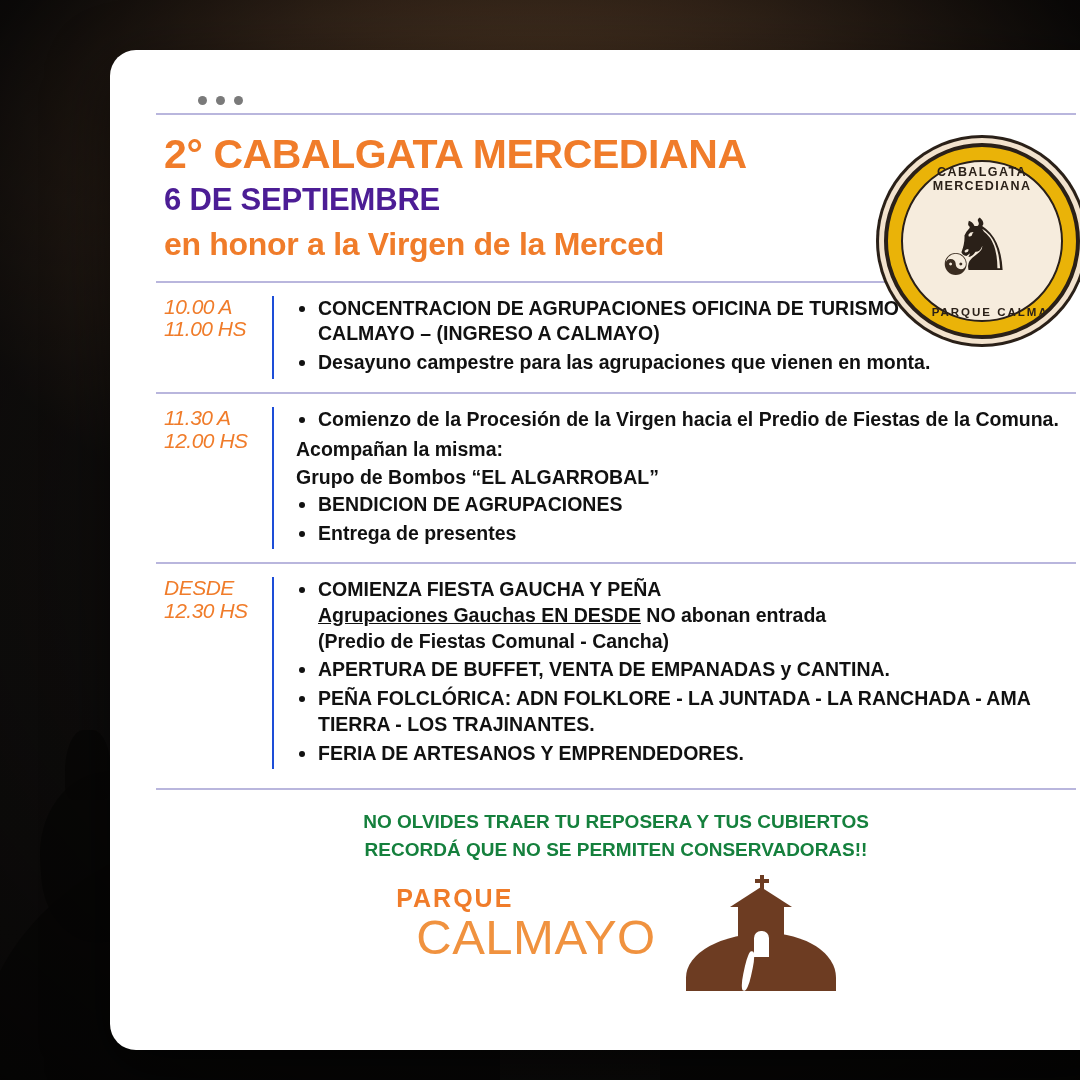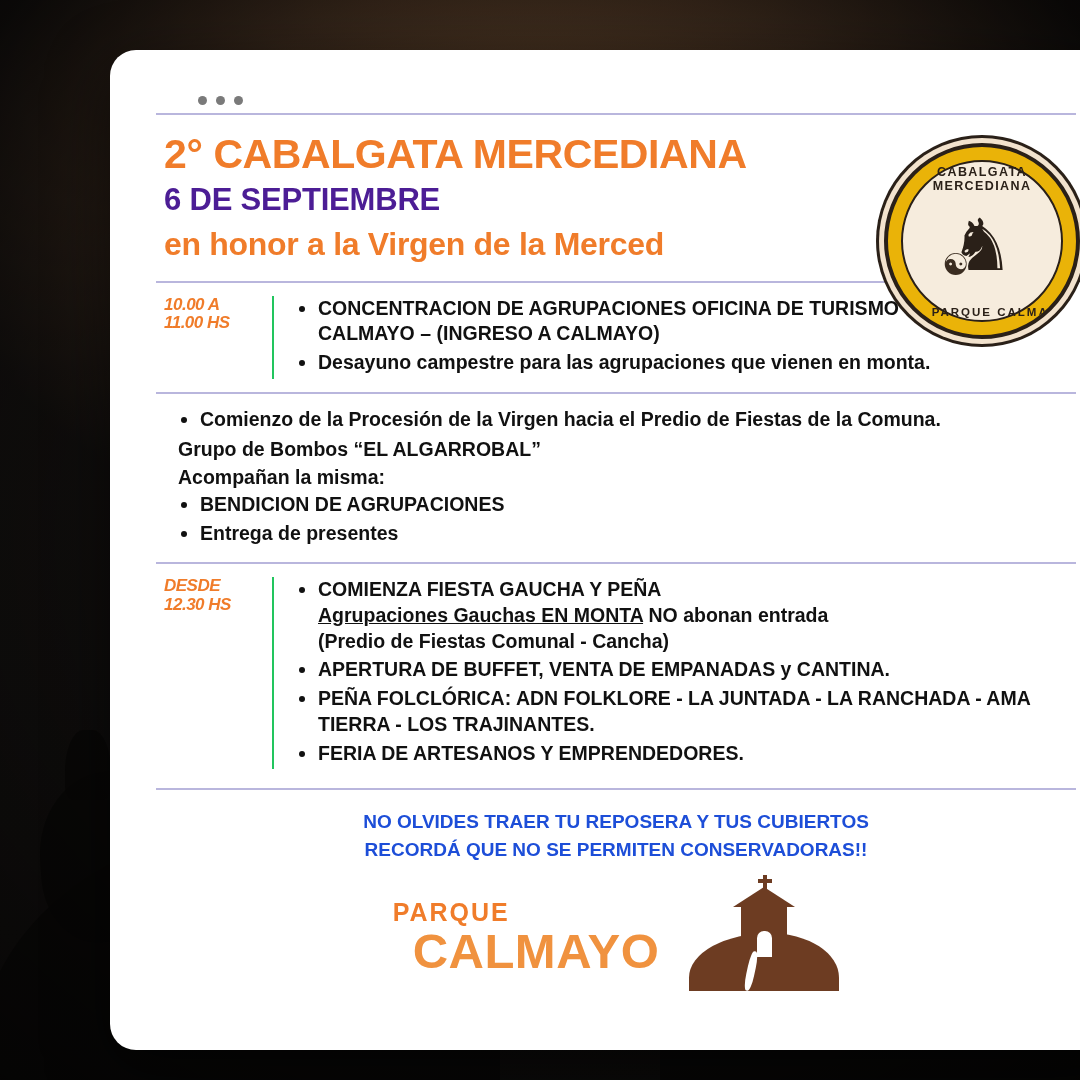--- a/index.html
+++ b/index.html
@@ -146,24 +146,24 @@
     display: flex;
     border-top: 2px solid #b9b6dd;
     padding: 13px 0 13px 0;
   }
   .sched-row:first-child { border-top: 2px solid #b9b6dd; }
   .time-cell {
     width: 118px;
     flex: 0 0 118px;
     padding-left: 8px;
     padding-right: 8px;
-    border-right: 2px solid #22c55e;
+    border-right: 2px solid #1d4ed8;
     color: #f07c2a;
-    font-weight: 700;
-    font-size: 17px;
+    font-weight: 400;
+    font-size: 21px;
     line-height: 1.08;
     font-style: italic;
     letter-spacing: -0.5px;
   }
   .items-cell {
     flex: 1 1 auto;
     padding-left: 22px;
   }
   ul.items {
     margin: 0;
@@ -192,39 +192,39 @@
     margin: 6px 0 0 0;
   }
 
   .notes {
     text-align: center;
     margin-top: 18px;
   }
   .notes div {
     font-size: 19px;
     font-weight: 800;
-    color: #1d4ed8;
+    color: #15803d;
     line-height: 1.45;
   }
 
   
   .footer {
     display: flex;
-    align-items: center;
+    align-items: flex-start;
     justify-content: center;
     gap: 30px;
     margin-top: 22px;
   }
   .park-word { text-align: left; }
   .park-small {
     font-size: 25px; font-weight: 800; color: #f07c2a; letter-spacing: 2px;
     line-height: 1;
   }
   .park-big {
-    font-size: 49px; font-weight: 700; color: #f0923f; letter-spacing: 0.5px;
+    font-size: 49px; font-weight: 400; color: #f0923f; letter-spacing: 0.5px;
     line-height: 1; margin-top: 2px; margin-left: 20px;
   }
   .chapel { position: relative; width: 150px; height: 105px; }
   .hill {
     position: absolute; left: 0; bottom: 0; width: 150px; height: 58px;
     background: #6d3c22;
     border-radius: 70% 60% 0 0 / 100% 100% 0 0;
   }
   .chapel-body {
     position: absolute; left: 52px; bottom: 34px; width: 46px; height: 52px;
@@ -299,43 +299,47 @@
         </div>
         <div class="items-cell">
           <ul class="items">
             <li>CONCENTRACION DE AGRUPACIONES OFICINA DE TURISMO COMUNA DE CALMAYO – (INGRESO A CALMAYO)</li>
             <li>Desayuno campestre para las agrupaciones que vienen en monta.</li>
           </ul>
         </div>
       </div>
 
       <div class="sched-row">
+        <div class="time-cell">
+          <div>11.30 A</div>
+          <div>12.00 HS</div>
+        </div>
         <div class="items-cell">
           <ul class="items">
             <li>Comienzo de la Procesión de la Virgen hacia el Predio de Fiestas de la Comuna.</li>
           </ul>
+          <div class="plain-line">Acompañan la misma:</div>
           <div class="plain-line">Grupo de Bombos “EL ALGARROBAL”</div>
-          <div class="plain-line">Acompañan la misma:</div>
           <ul class="items">
             <li>BENDICION DE AGRUPACIONES</li>
             <li>Entrega de presentes</li>
           </ul>
         </div>
       </div>
 
       <div class="sched-row">
         <div class="time-cell">
           <div>DESDE</div>
           <div>12.30 HS</div>
         </div>
         <div class="items-cell">
           <ul class="items">
             <li>
               <span>COMIENZA FIESTA GAUCHA Y PEÑA</span><br>
-              <span class="underline">Agrupaciones Gauchas EN MONTA</span><span> NO abonan entrada</span><br>
+              <span class="underline">Agrupaciones Gauchas EN DESDE</span><span> NO abonan entrada</span><br>
               <span>(Predio de Fiestas Comunal - Cancha)</span>
             </li>
             <li>APERTURA DE BUFFET, VENTA DE EMPANADAS y CANTINA.</li>
             <li>PEÑA FOLCLÓRICA: ADN FOLKLORE - LA JUNTADA - LA RANCHADA - AMA TIERRA - LOS TRAJINANTES.</li>
             <li>FERIA DE ARTESANOS Y EMPRENDEDORES.</li>
           </ul>
         </div>
       </div>
 
       <div class="bottom-rule"></div>

